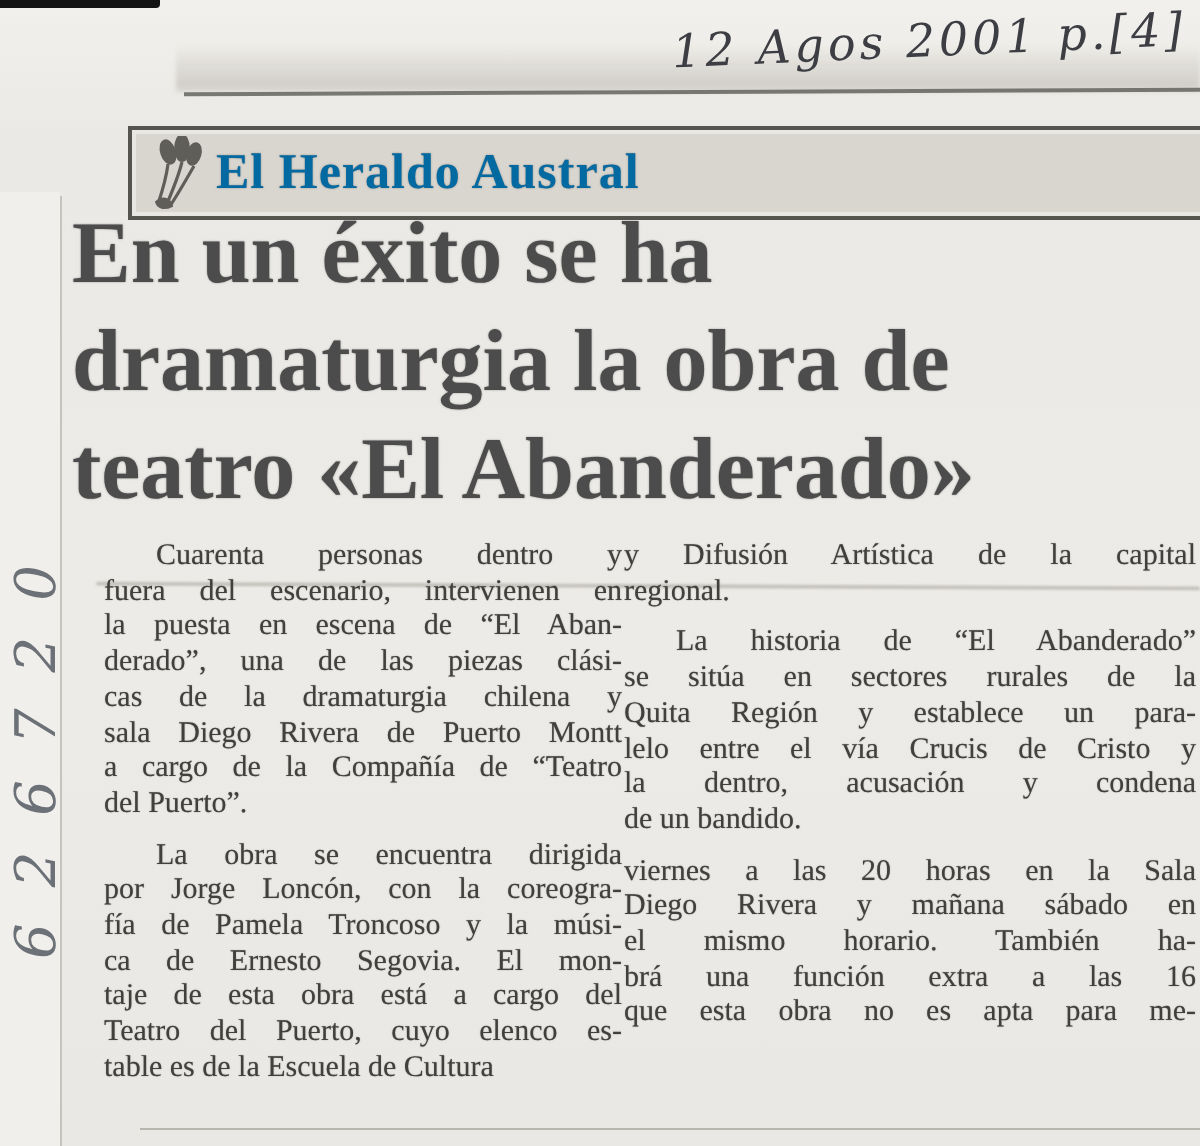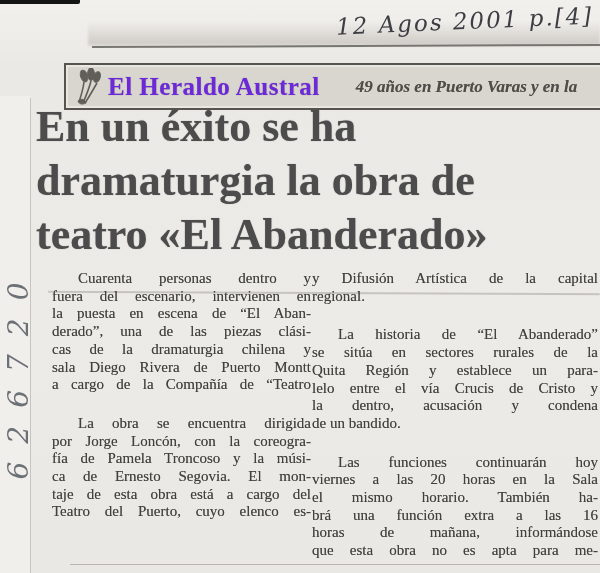--- a/index.html
+++ b/index.html
@@ -29,21 +29,21 @@
   .masthead{
     position:absolute;left:64px;top:63px;width:560px;height:47px;
     background:#d9d6d0;
     border:2px solid #56544e;
     box-shadow:inset 0 0 0 2px #e9e7e2;
     box-sizing:border-box;
     display:flex;align-items:center;
   }
   .logo{width:30px;height:38px;margin-left:8px;flex:0 0 auto;}
   .mast-title{
-    font-size:25px;font-weight:bold;color:#6d28d9;
+    font-size:25px;font-weight:bold;color:#0369a1;
     letter-spacing:.5px;margin-left:4px;white-space:nowrap;
     text-shadow:0 0 1px rgba(78,76,71,.5);
   }
   .mast-slogan{
     font-size:17px;font-weight:bold;font-style:italic;color:#4e4c47;
     margin-left:36px;white-space:nowrap;
     text-shadow:0 0 .5px rgba(78,76,71,.5);
   }
   .headline{
     position:absolute;left:36px;top:100px;width:556px;
@@ -58,21 +58,21 @@
     filter:blur(.5px);border-radius:2px;
   }
   .columns{
     position:absolute;left:52px;top:270px;width:546px;
     display:flex;gap:1px;
     color:#41403d;font-size:15px;line-height:17.7px;
   }
   .col{text-shadow:0 0 .6px rgba(65,64,61,.55);}
   .col-left{width:259px;flex:0 0 259px;}
   .col-right{flex:1;font-family:Liberation Serif, serif;}
-  .para + .para{margin-top:21px;}
+  .para + .para{margin-top:8px;}
   .line{text-align:justify;text-align-last:justify;}
   .line.lastline{text-align-last:left;}
   .line.indent{text-indent:26px;}
   .archive-number{
     position:absolute;left:18px;top:372px;
     font-family:"DejaVu Serif", serif;font-style:italic;
     font-size:28px;color:#555a63;letter-spacing:18px;
     white-space:nowrap;
     transform:translate(-50%,-50%) rotate(-90deg);
     opacity:.85;
@@ -98,70 +98,70 @@
         <ellipse cx="10" cy="8" rx="3.4" ry="6" transform="rotate(-18 10 8)"></ellipse>
         <ellipse cx="17" cy="6" rx="3.4" ry="6.5"></ellipse>
         <ellipse cx="23" cy="9" rx="3.2" ry="5.5" transform="rotate(16 23 9)"></ellipse>
         <path d="M10 14 C9 22 7 28 5 34" fill="none" stroke-width="1.6"></path>
         <path d="M17 13 C15 21 12 28 9 35" fill="none" stroke-width="1.6"></path>
         <path d="M23 15 C19 22 15 29 11 35" fill="none" stroke-width="1.6"></path>
         <path d="M4 33 C7 30 11 31 12 35 C8 37 5 36 4 33 Z" stroke-width="1"></path>
       </g>
     </svg>
     <span class="mast-title">El Heraldo Austral</span>
-    <span class="mast-slogan">49 años en Puerto Varas y en la</span>
   </div>
 
   <div class="headline">
     <div>En un éxito se ha</div>
     <div>dramaturgia la obra de</div>
     <div>teatro «El Abanderado»</div>
   </div>
 
   <div class="crease"></div>
 
   <div class="columns">
     <div class="col col-left">
         <div class="para">
           <div class="line indent">Cuarenta personas dentro y</div>
           <div class="line">fuera del escenario, intervienen en</div>
           <div class="line">la puesta en escena de “El Aban-</div>
           <div class="line">derado”, una de las piezas clási-</div>
           <div class="line">cas de la dramaturgia chilena y</div>
           <div class="line">sala Diego Rivera de Puerto Montt</div>
           <div class="line">a cargo de la Compañía de “Teatro</div>
+          <div class="line lastline">del Puerto”.</div>
         </div>
         <div class="para">
           <div class="line indent">La obra se encuentra dirigida</div>
           <div class="line">por Jorge Loncón, con la coreogra-</div>
           <div class="line">fía de Pamela Troncoso y la músi-</div>
           <div class="line">ca de Ernesto Segovia.  El mon-</div>
           <div class="line">taje de esta obra está a cargo del</div>
           <div class="line">Teatro del Puerto, cuyo elenco es-</div>
+          <div class="line lastline">table es de la Escuela de Cultura</div>
         </div>
       </div>
     <div class="col col-right">
         <div class="para">
           <div class="line">y Difusión Artística de la capital</div>
           <div class="line lastline">regional.</div>
         </div>
         <div class="para">
           <div class="line indent">La historia de “El Abanderado”</div>
           <div class="line">se sitúa en sectores rurales de la</div>
           <div class="line">Quita Región y establece un para-</div>
           <div class="line">lelo entre el vía Crucis de Cristo y</div>
           <div class="line">la dentro, acusación y condena</div>
           <div class="line lastline">de un bandido.</div>
         </div>
         <div class="para">
-          <div class="line indent">Las funciones continuarán hoy</div>
           <div class="line">viernes a las 20 horas en la Sala</div>
+          <div class="line">Diego Rivera y mañana sábado en</div>
           <div class="line">el mismo horario.  También ha-</div>
           <div class="line">brá una función extra a las 16</div>
-          <div class="line">horas de mañana, informándose</div>
           <div class="line">que esta obra no es apta para me-</div>
         </div>
       </div>
   </div>
 
   <div class="archive-number">626720</div>
 
   <div class="bottom-line"></div>
 
 </div>

